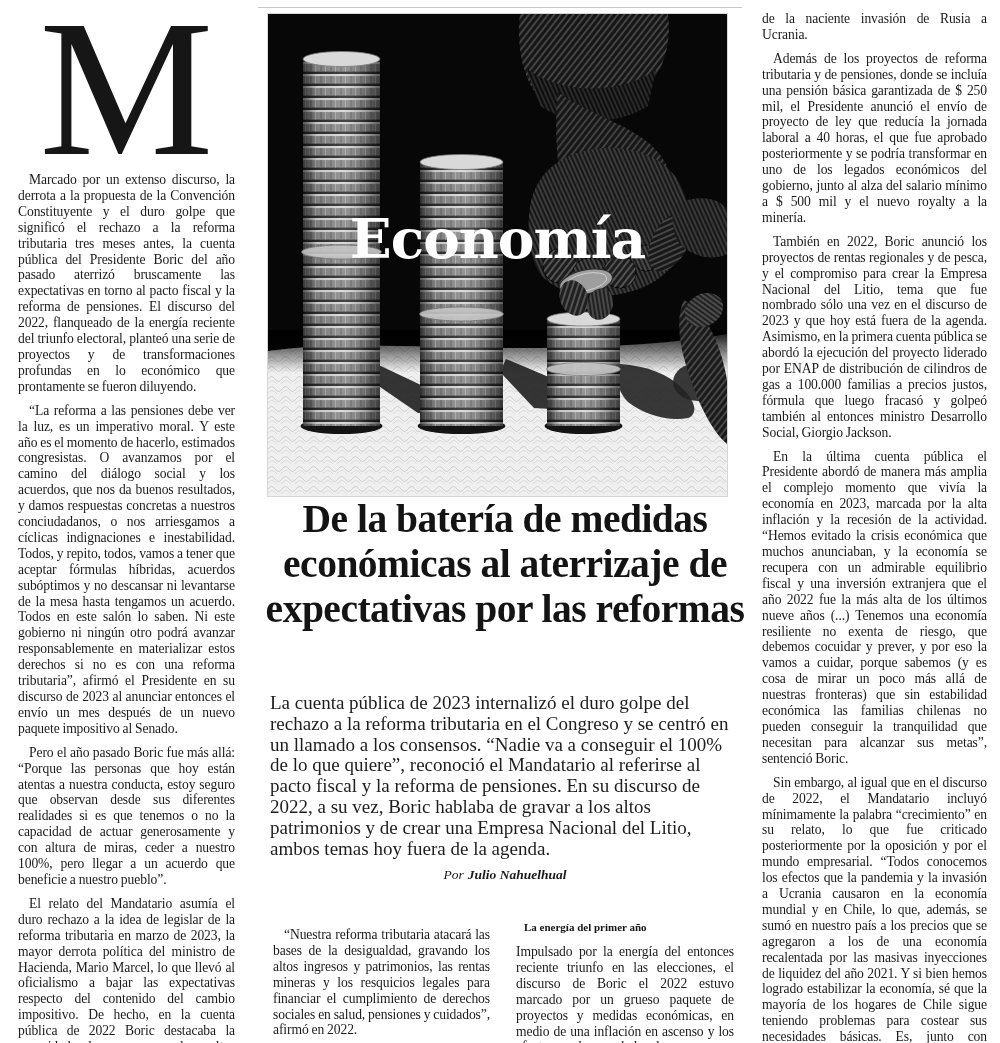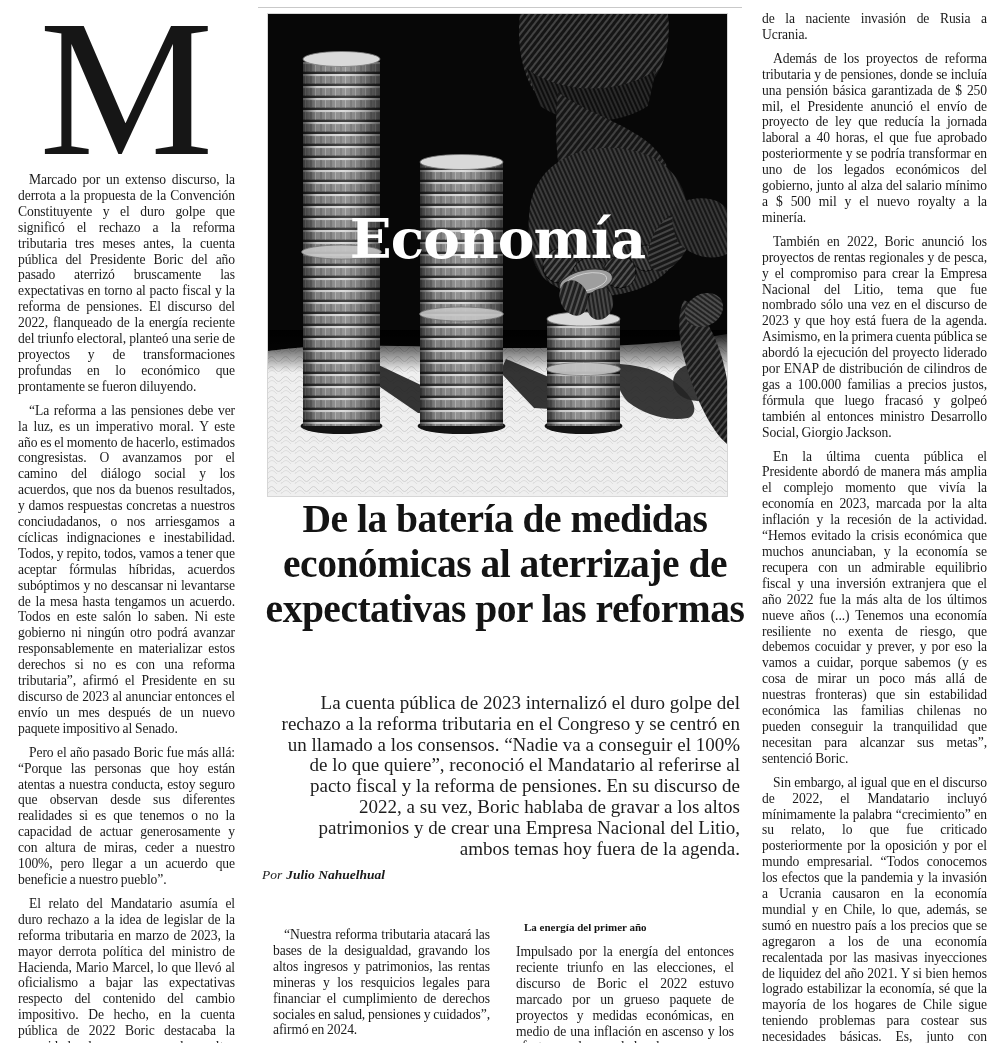--- a/index.html
+++ b/index.html
@@ -35,25 +35,25 @@
     position:absolute;left:0;right:0;top:192px;text-align:center;
     font-family:"DejaVu Serif","Liberation Serif",serif;font-weight:700;
     font-size:55px;color:#ffffff;letter-spacing:-1px;
   }
   .headline{
     position:absolute;left:262px;top:497px;width:486px;text-align:center;
     font-size:39.5px;line-height:45px;font-weight:700;color:#141414;
     letter-spacing:-0.5px;
   }
   .lede{
-    position:absolute;left:270px;top:693px;width:470px;text-align:right;
+    position:absolute;left:270px;top:693px;width:470px;text-align:left;
     font-size:19px;line-height:20.8px;color:#1d1d1d;
   }
   .byline{
-    position:absolute;left:262px;top:867px;width:486px;text-align:left;
+    position:absolute;left:262px;top:867px;width:486px;text-align:center;
     font-style:italic;font-size:13.5px;color:#1a1a1a;
   }
   .byline .author{font-weight:700;margin-left:4px;}
   .midcol-a{position:absolute;left:265px;top:919px;width:233px;}
   .midcol-b{position:absolute;left:508px;top:919px;width:234px;}
   .subhead{
     margin:0 0 1px 16px;font-size:11px;line-height:17px;font-weight:700;color:#141414;
   }
 </style>
 </head>
@@ -179,21 +179,21 @@
 
   <h1 class="headline" style="margin:0;">De la batería de medidas económicas al aterrizaje de expectativas por las reformas</h1>
 
   <div class="lede">La cuenta pública de 2023 internalizó el duro golpe del rechazo a la reforma tributaria en el Congreso y se centró en un llamado a los consensos. “Nadie va a conseguir el 100% de lo que quiere”, reconoció el Mandatario al referirse al pacto fiscal y la reforma de pensiones. En su discurso de 2022, a su vez, Boric hablaba de gravar a los altos patrimonios y de crear una Empresa Nacional del Litio, ambos temas hoy fuera de la agenda.</div>
 
   <div class="byline">
     <span>Por</span><span class="author">Julio Nahuelhual</span>
   </div>
 
   <div class="midcol-a bodytext">
-    <p>“Nuestra reforma tributaria atacará las bases de la desigualdad, gravando los altos ingresos y patrimonios, las rentas mineras y los resquicios legales para financiar el cumplimiento de derechos sociales en salud, pensiones y cuidados”, afirmó en 2024.</p>
+    <p>“Nuestra reforma tributaria atacará las bases de la desigualdad, gravando los altos ingresos y patrimonios, las rentas mineras y los resquicios legales para financiar el cumplimiento de derechos sociales en salud, pensiones y cuidados”, afirmó en 2022.</p>
   </div>
 
   <div class="midcol-b bodytext">
     <h2 class="subhead">La energía del primer año</h2>
     <p class="cont">Impulsado por la energía del entonces reciente triunfo en las elecciones, el discurso de Boric el 2022 estuvo marcado por un grueso paquete de proyectos y medidas económicas, en medio de una inflación en ascenso y los efectos en el mercado local</p>
   </div>
 
   <div class="col-right bodytext">
     <p class="cont">de la naciente invasión de Rusia a Ucrania.</p>
     <p>Además de los proyectos de reforma tributaria y de pensiones, donde se incluía una pensión básica garantizada de $ 250 mil, el Presidente anunció el envío de proyecto de ley que reducía la jornada laboral a 40 horas, el que fue aprobado posteriormente y se podría transformar en uno de los legados económicos del gobierno, junto al alza del salario mínimo a $ 500 mil y el nuevo royalty a la minería.</p>

